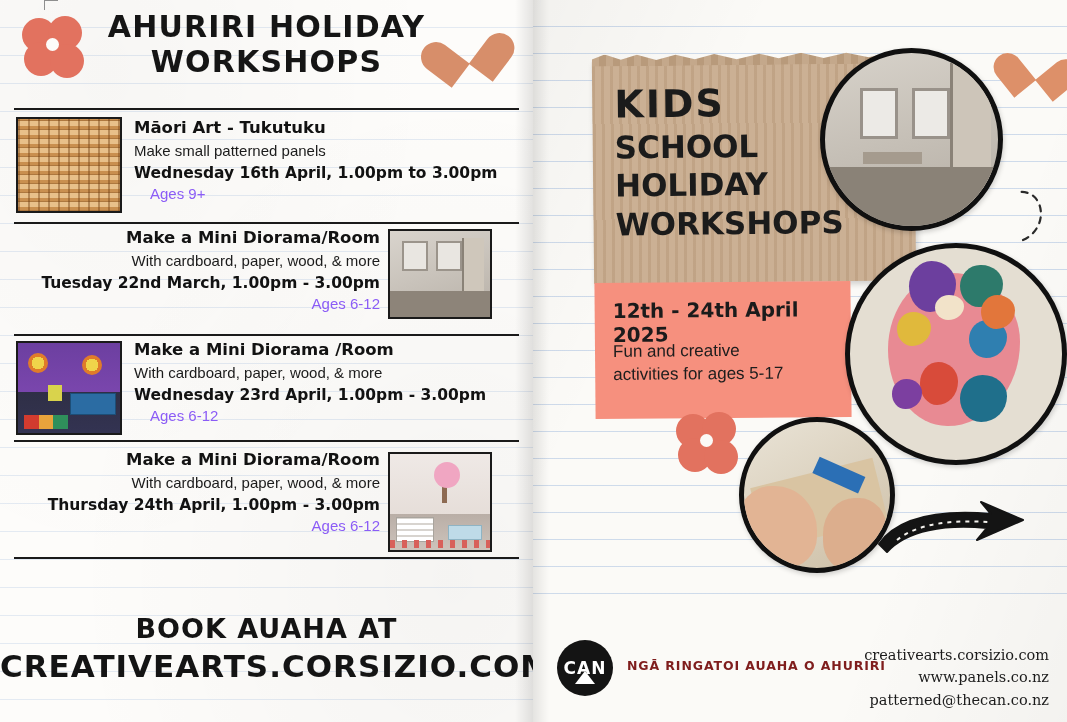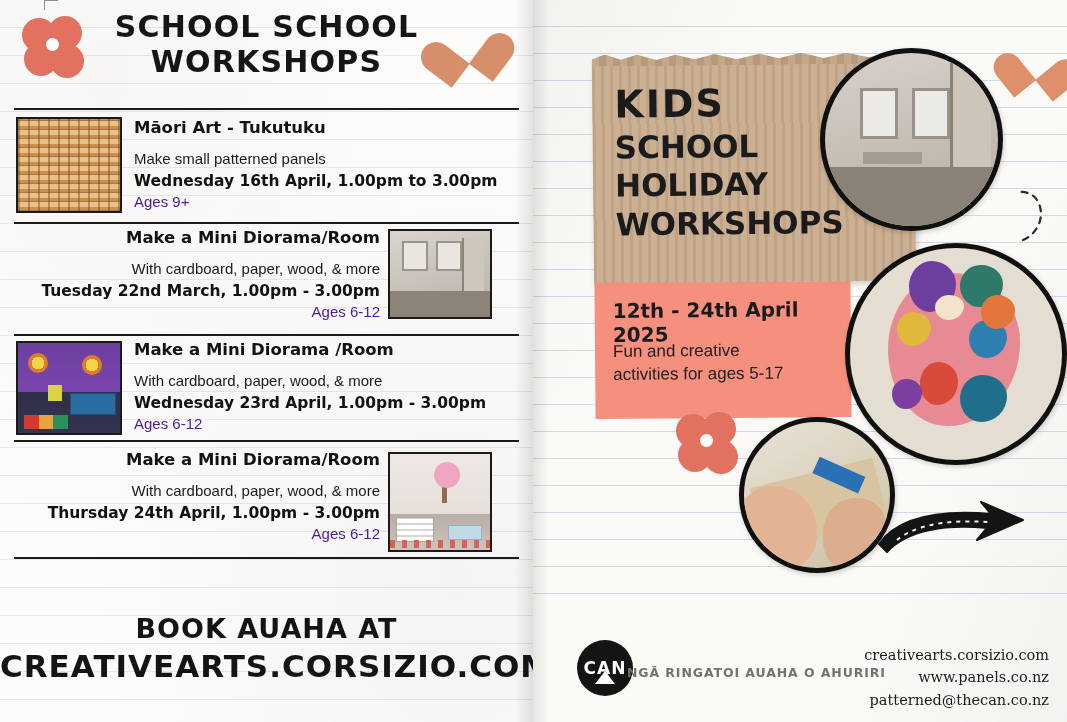--- a/index.html
+++ b/index.html
@@ -99,28 +99,28 @@
 
   .entry { position:absolute; }
   .entry .etitle {
     font-family:"DejaVu Sans", sans-serif;
     font-weight:bold;
     font-size:16.5px;
     color:#121212;
     line-height:1.25;
   }
   .entry .edesc {
-    font-size:15px; color:#1b1b1b; line-height:1.3; margin-top:10px;
+    font-size:15px; color:#1b1b1b; line-height:1.3; margin-top:2px;
   }
   .entry .edate {
     font-family:"DejaVu Sans", sans-serif;
     font-weight:bold;
     font-size:15.5px; color:#121212; margin-top:3px; line-height:1.3;
   }
-  .entry .eages { font-size:15px; color:#4c1d95; margin-top:2px; }
+  .entry .eages { font-size:15px; color:#8b5cf6; margin-top:2px;margin-left:16px; }
 
   .thumb {
     position:absolute;
     border:2px solid #1a1a1a;
     overflow:hidden;
     background:#cfcfcf;
   }
 
   
   #thumb-tukutuku {
@@ -378,21 +378,21 @@
   .dashes {
     position:absolute; left:486px; top:186px; width:56px; height:60px;
   }
 
   .arrow {
     position:absolute; left:340px; top:500px; width:172px; height:60px;
   }
 
   
   .can-logo {
-    position:absolute; left:44px; top:640px; width:56px; height:56px;
+    position:absolute; left:24px; top:640px; width:56px; height:56px;
     border-radius:50%; background:#141414;
     display:flex; align-items:center; justify-content:center;
     color:#ffffff;
   }
   .can-logo .can-text {
     font-family:"DejaVu Sans", sans-serif; font-weight:bold; font-size:17px; letter-spacing:1px;
   }
   .can-logo .triangle {
     position:absolute; left:18px; top:31px;
     width:0; height:0;
@@ -402,21 +402,21 @@
   }
   .can-name {
     position:absolute; left:94px; top:650px;
   }
   .can-name .cn1 {
     font-family:"DejaVu Sans", sans-serif; font-weight:bold;
     font-size:14.5px; letter-spacing:1.4px; color:#6f6f6f;
   }
   .can-name .cn2 {
     font-family:"DejaVu Sans", sans-serif; font-weight:bold;
-    font-size:12.5px; letter-spacing:.9px; color:#737373; margin-top:15px;
+    font-size:12.5px; letter-spacing:.9px; color:#7f1d1d; margin-top:8px;
   }
   .contact {
     position:absolute; right:18px; top:644px; text-align:right;
     font-size:14.5px; color:#1c1c1c; line-height:1.55;
     font-family:"DejaVu Serif", serif;
   }
 
   .tiny-mark {
     position:absolute; left:44px; top:0px; width:14px; height:10px;
     border-left:1px solid #8e8e8e; border-top:1px solid #8e8e8e;
@@ -438,21 +438,21 @@
         <span class="p1"></span>
           <span class="p2"></span>
           <span class="p3"></span>
           <span class="p4"></span>
           <span class="core"></span>
       </div>
 
       <div class="heart-tr"></div>
 
       <div class="left-title">
-        <span>SCHOOL SCHOOL</span>
+        <span>AHURIRI HOLIDAY</span>
         <span class="l2">WORKSHOPS</span>
       </div>
 
       <div class="rule" id="rule-1"></div>
       <div class="rule" id="rule-2"></div>
       <div class="rule" id="rule-3"></div>
       <div class="rule" id="rule-4"></div>
       <div class="rule" id="rule-5"></div>
 
       <div class="thumb" id="thumb-tukutuku">

